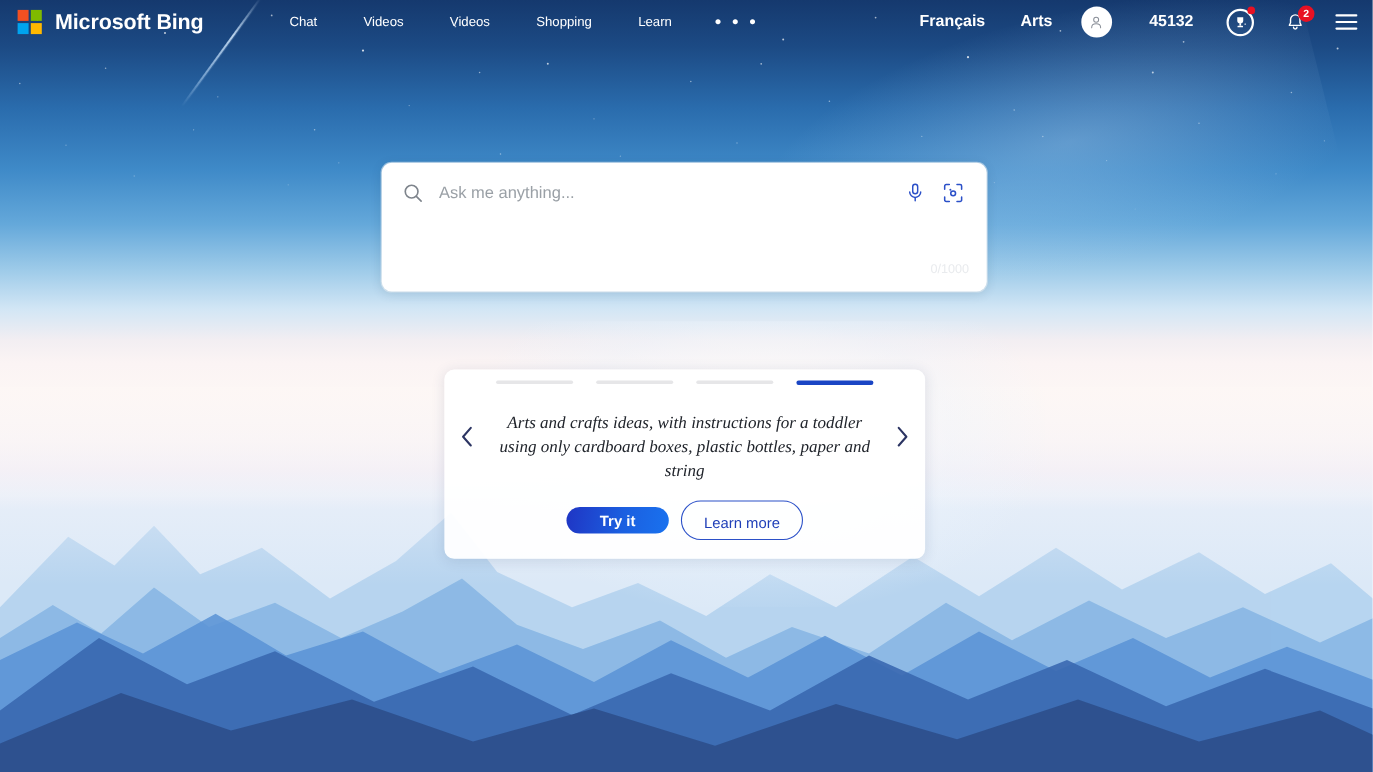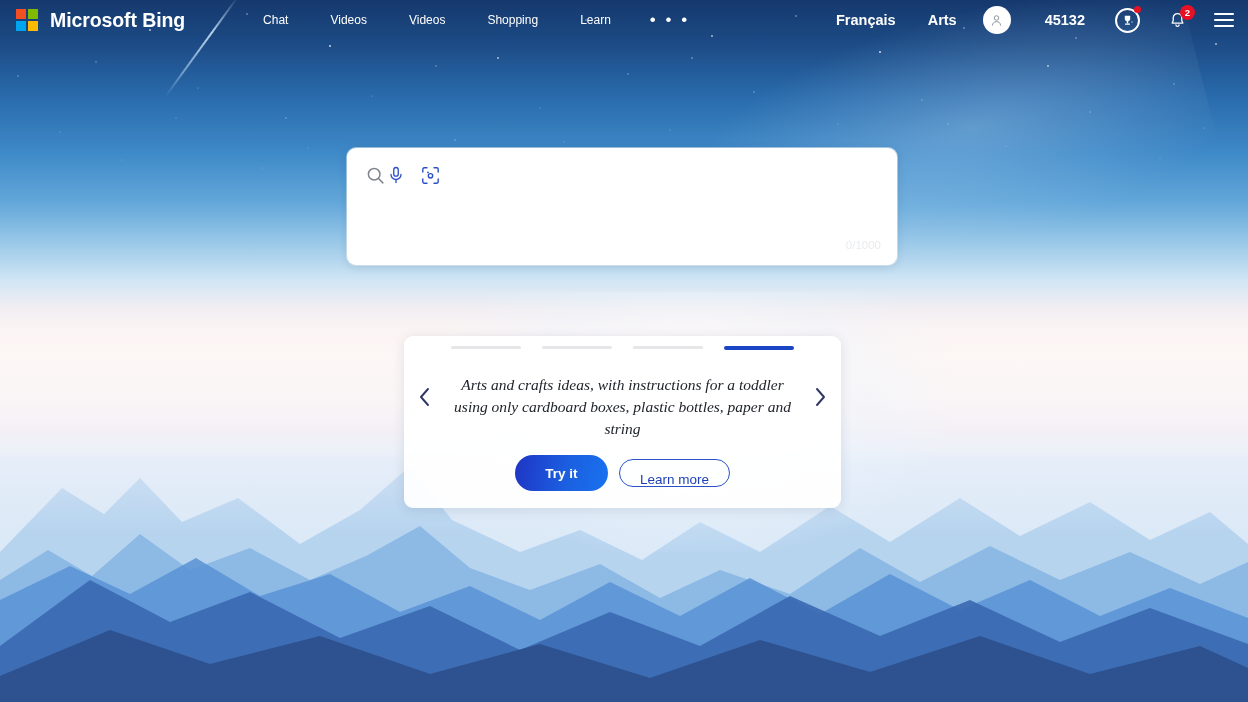--- a/index.html
+++ b/index.html
@@ -252,30 +252,30 @@
     color: #20242b;
   }
 
   .card-btns {
     position: absolute;
     left: 0; right: 0; bottom: 17px;
     display: flex; justify-content: center; align-items: center;
     gap: 11px;
   }
   .btn-try {
-    width: 93px; height: 36px; border-radius: 18px;
+    width: 93px; height: 24px; border-radius: 18px;
     border: none;
     background: linear-gradient(100deg, #1f35c4 0%, #1b5fe0 55%, #1972ef 100%);
     color: #fff;
     font-family: "Liberation Sans", sans-serif;
     font-size: 13.5px; font-weight: bold;
     cursor: pointer;
   }
   .btn-learn {
-    height: 28px; padding: 12px 20px; border-radius: 18px;
+    height: 36px; padding: 12px 20px; border-radius: 18px;
     background: transparent;
     border: 1.3px solid #2b50c8;
     color: #1f3fb8;
     font-family: "Liberation Sans", sans-serif;
     font-size: 13.5px;
     cursor: pointer;
   }
 
   .arrow {
     position: absolute; top: 382px;
@@ -439,20 +439,21 @@
 
   <div id="searchbox">
     <div class="sb-row">
       <span class="sb-search-icon">
         <svg width="21" height="21" viewBox="0 0 24 24">
           <circle cx="10.5" cy="10.5" r="6.6" fill="none" stroke="#7e848c" stroke-width="1.7"></circle>
           <line x1="15.4" y1="15.4" x2="20.4" y2="20.4" stroke="#7e848c" stroke-width="1.7" stroke-linecap="round"></line>
         </svg>
       </span>
 
+      <input class="sb-input" type="text" placeholder="Ask me anything..." style="">
 
       <span class="sb-icons">
         <span class="sb-icon-btn">
           <svg width="20" height="20" viewBox="0 0 24 24">
             <rect x="9.3" y="3" width="5.4" height="10.4" rx="2.7" fill="none" stroke="#2b50c8" stroke-width="1.6"></rect>
             <path d="M6 11.4a6 6 0 0 0 12 0" fill="none" stroke="#2b50c8" stroke-width="1.6" stroke-linecap="round"></path>
             <line x1="12" y1="17.6" x2="12" y2="21" stroke="#2b50c8" stroke-width="1.6" stroke-linecap="round"></line>
           </svg>
         </span>
         <span class="sb-icon-btn">

